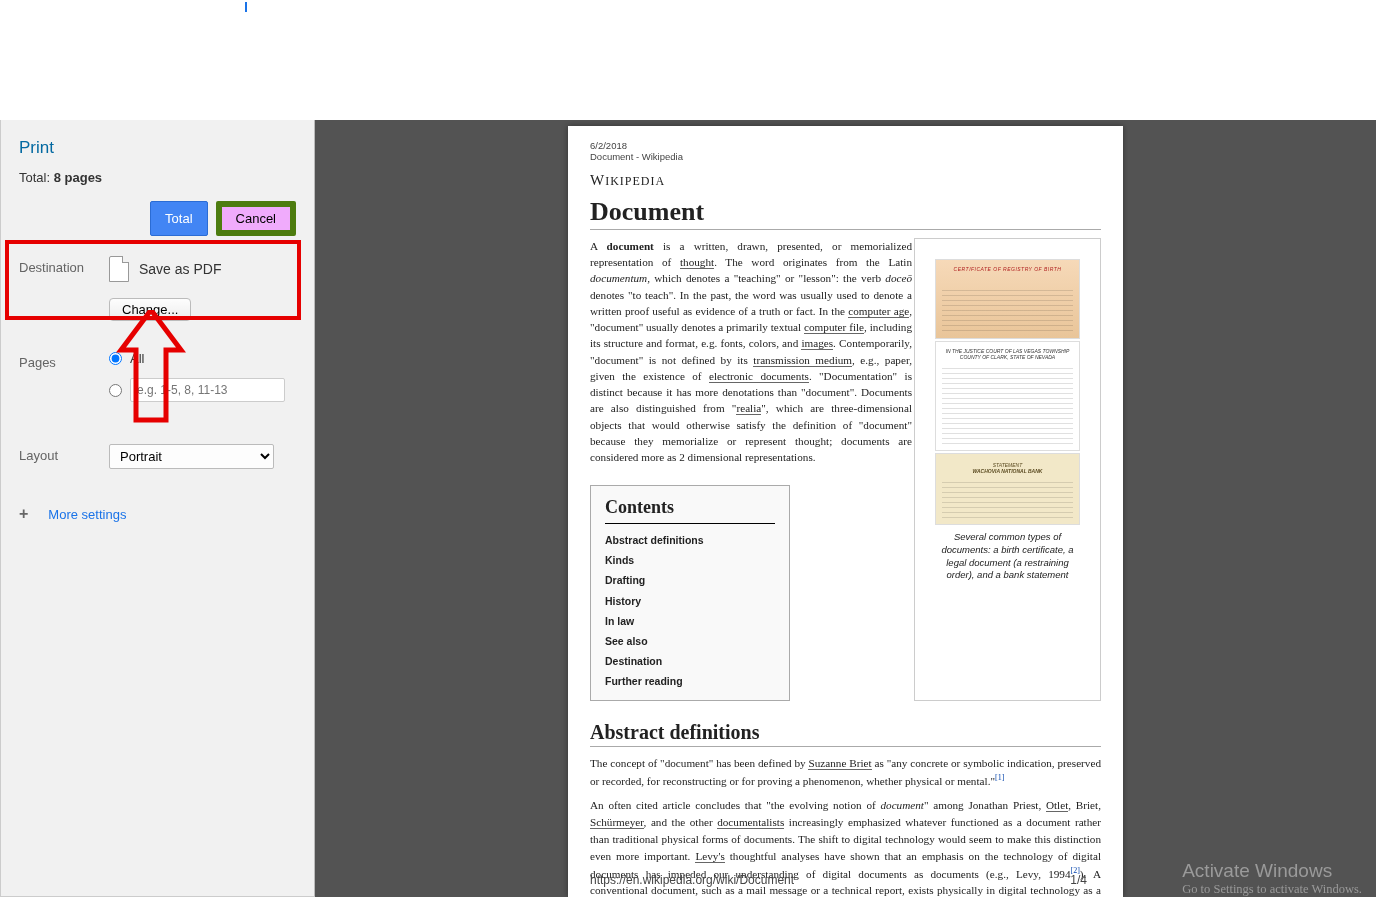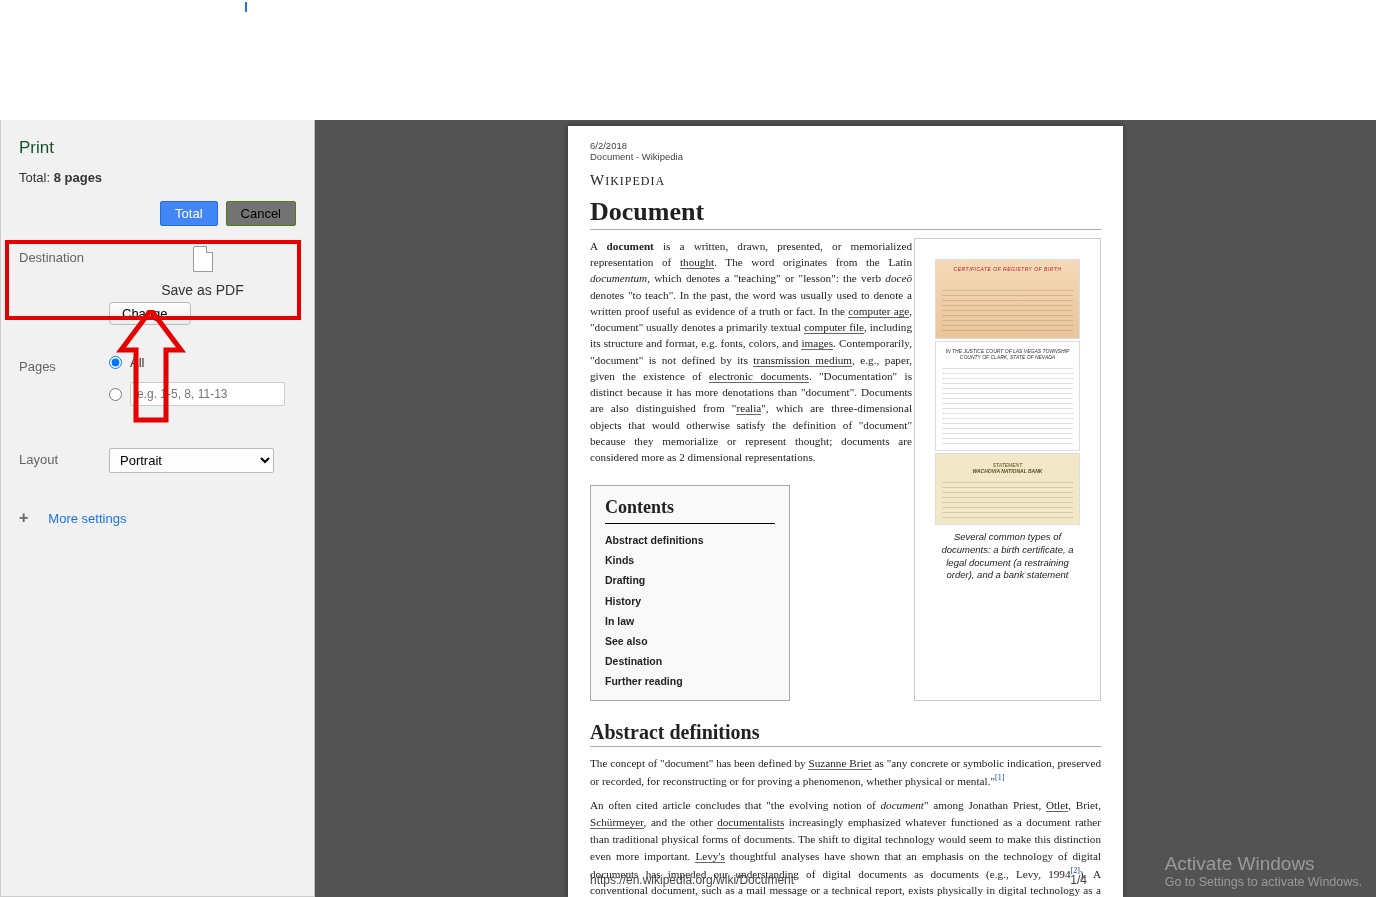--- a/index.html
+++ b/index.html
@@ -2,33 +2,33 @@
 <html><head>
 <meta charset="utf-8">
 <style>
   * { margin: 0; padding: 0; box-sizing: border-box; }
   body { font-family: 'Segoe UI', Arial, sans-serif; background: #fff; width: 1376px; height: 897px; overflow: hidden; position: relative; }
 
   .main-container { display: flex; width: 100%; height: 897px; position: absolute; top: 0; left: 0; }
 
   
   .left-panel { width: 315px; background: #f1f1f1; border: 1px solid #ccc; border-top: none; padding: 18px 18px 0 18px; color: #333; margin-top: 120px; height: calc(897px - 120px); border-right: 1px solid #bbb; position: relative; }
-  .panel-title { font-size: 17px; font-weight: 400; color: #14532d; margin-bottom: 12px; }
+  .panel-title { font-size: 17px; font-weight: 400; color: #0369a1; margin-bottom: 12px; }
   .total-line { font-size: 13px; margin-bottom: 16px; }
   .total-line .bold { font-weight: 700; }
 
   .button-row { display: flex; justify-content: flex-end; gap: 8px; margin-bottom: 20px; }
-  .btn { padding: 4px 14px; font-size: 13px; border-radius: 2px; cursor: pointer; border: 1px solid #4d7c0f; background: #737373; }
+  .btn { padding: 4px 14px; font-size: 13px; border-radius: 2px; cursor: pointer; border: 6px solid #4d7c0f; background: #f0abfc; }
   .btn-primary { background: #4285f4; color: #fff; border: 1px solid #2b6cd4; }
 
   .section-row { display: flex; align-items: flex-start; margin-bottom: 30px; font-size: 13px; }
   .section-label { width: 90px; color: #646464; padding-top: 4px; }
   .section-content { flex: 1; }
 
-  .dest-row { display: flex; align-items: center; gap: 10px; margin-bottom: 4px; flex-direction: column; }
+  .dest-row { display: flex; align-items: center; gap: 10px; margin-bottom: 16px; }
   .pdf-icon { width: 20px; height: 26px; border: 1px solid #999; border-radius: 2px 2px 0 0; background: #fff; position: relative; }
   .pdf-icon::after { content:""; position:absolute; top:-1px; right:-1px; width:6px; height:6px; background:#f1f1f1; border-left:1px solid #999; border-bottom:1px solid #999; }
   .dest-text { font-size: 14px; color: #333; }
   .change-btn { padding: 3px 12px; font-size: 13px; border: 1px solid #bbb; background: linear-gradient(#fdfdfd,#ededed); border-radius: 4px; cursor: pointer; }
 
   .radio-row { display: flex; align-items: center; gap: 8px; margin-bottom: 12px; }
   .radio-row input[type=radio] { cursor: pointer; }
   .page-input { width: 155px; padding: 4px 6px; font-size: 12px; border: 1px solid #ccc; border-radius: 2px; }
 
   .select-wrap { width: 165px; }
@@ -72,23 +72,23 @@
   .contents-box ul { list-style: none; }
   .contents-box li { font-size: 10.5px; font-weight: 700; padding: 2.5px 0; }
 
   .section-heading { font-size: 20px; font-weight: 700; font-family: Georgia, serif; border-bottom: 1px solid #aaa; padding-bottom: 2px; margin: 20px 0 8px 0; }
   .para { text-align: justify; line-height: 1.5; margin-bottom: 8px; }
   .sup { font-size: 8px; vertical-align: super; color: #0645ad; }
 
   .page-footer { position: absolute; bottom: 10px; left: 22px; right: 36px; display: flex; justify-content: space-between; font-family: Arial, sans-serif; font-size: 12px; color: #444; }
 
   
-  .watermark { position: absolute; right: 14px; bottom: 8px; text-align: left; color: #8e8e8e; font-family: 'Segoe UI', sans-serif; pointer-events:none; z-index:50; }
+  .watermark { position: absolute; right: 14px; bottom: 0; text-align: left; color: #8e8e8e; font-family: 'Segoe UI', sans-serif; pointer-events:none; z-index:50; }
   .watermark .l1 { font-size: 19px; font-weight:400; color:#9a9a9a; }
-  .watermark .l2 { font-size: 12.5px; color:#9a9a9a; }
+  .watermark .l2 { font-size: 12.5px; color:#9a9a9a;font-family:Liberation Serif, serif; }
 
   .top-white { position:absolute; top:0; left:0; right:0; height:120px; background:#fff; }
   .tiny-blue-cursor { position:absolute; top:2px; left:245px; width:2px; height:10px; background:#1a73e8; }
 </style>
 </head>
 <body>
 
 <div class="top-white">
   <div class="tiny-blue-cursor"></div>
 </div>

